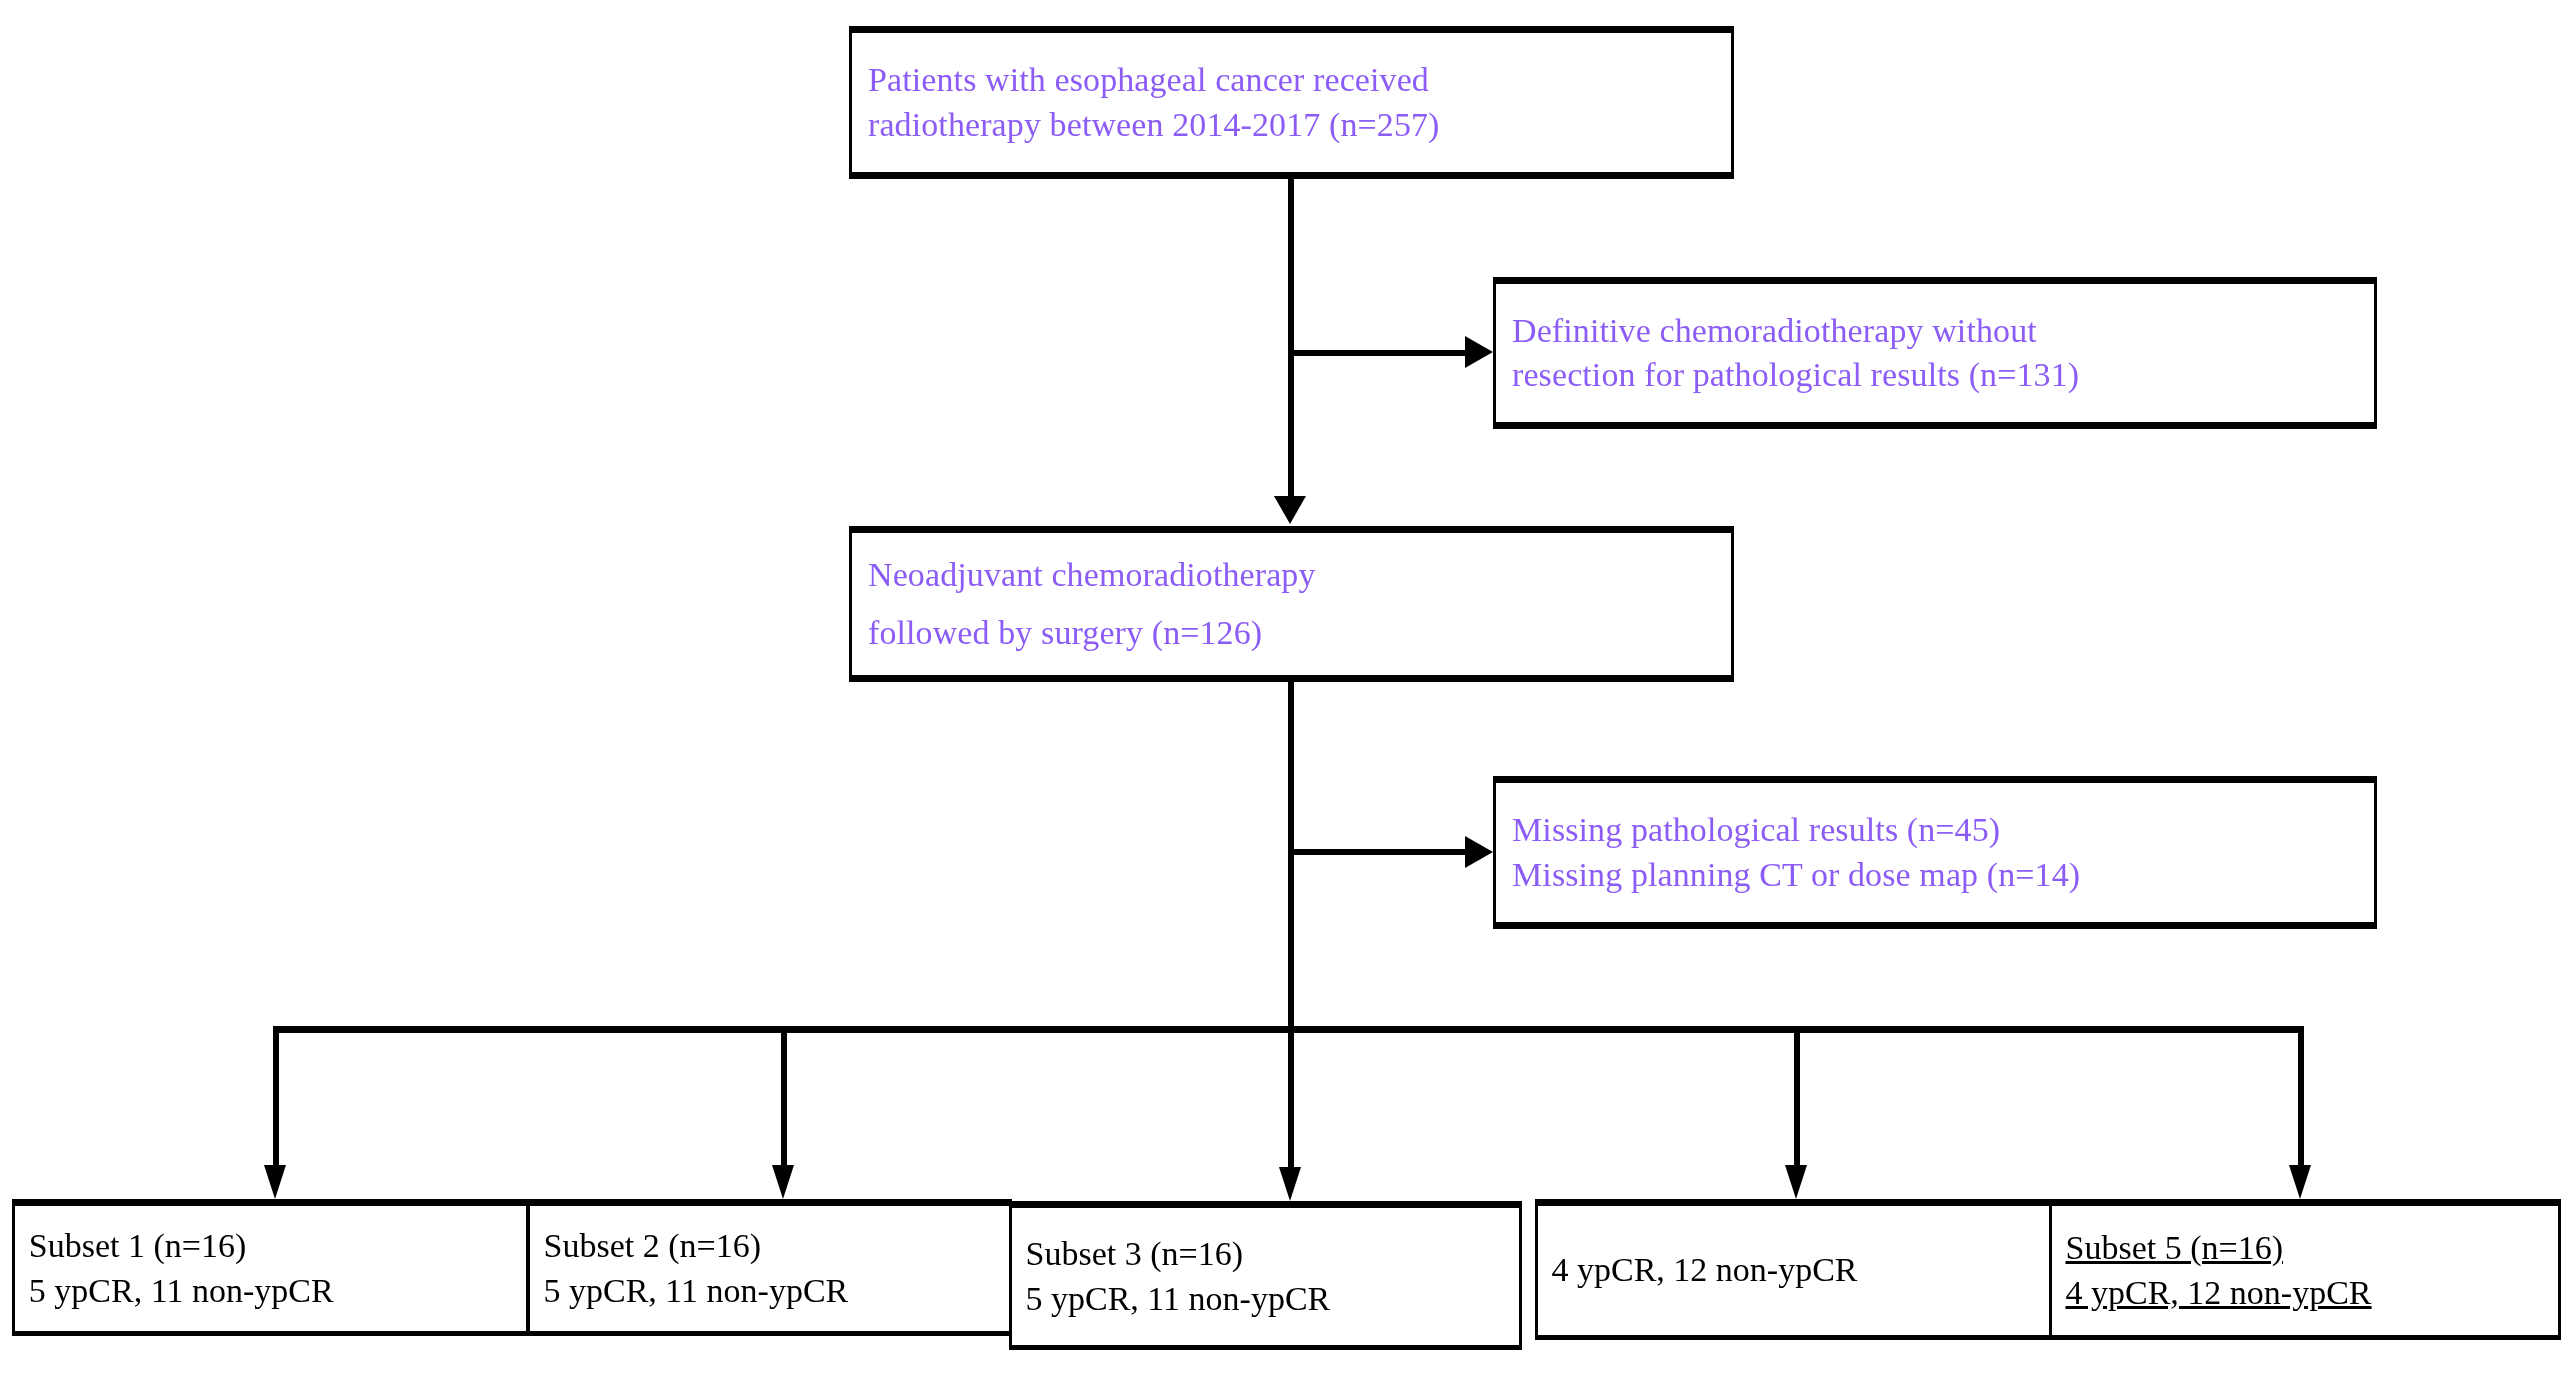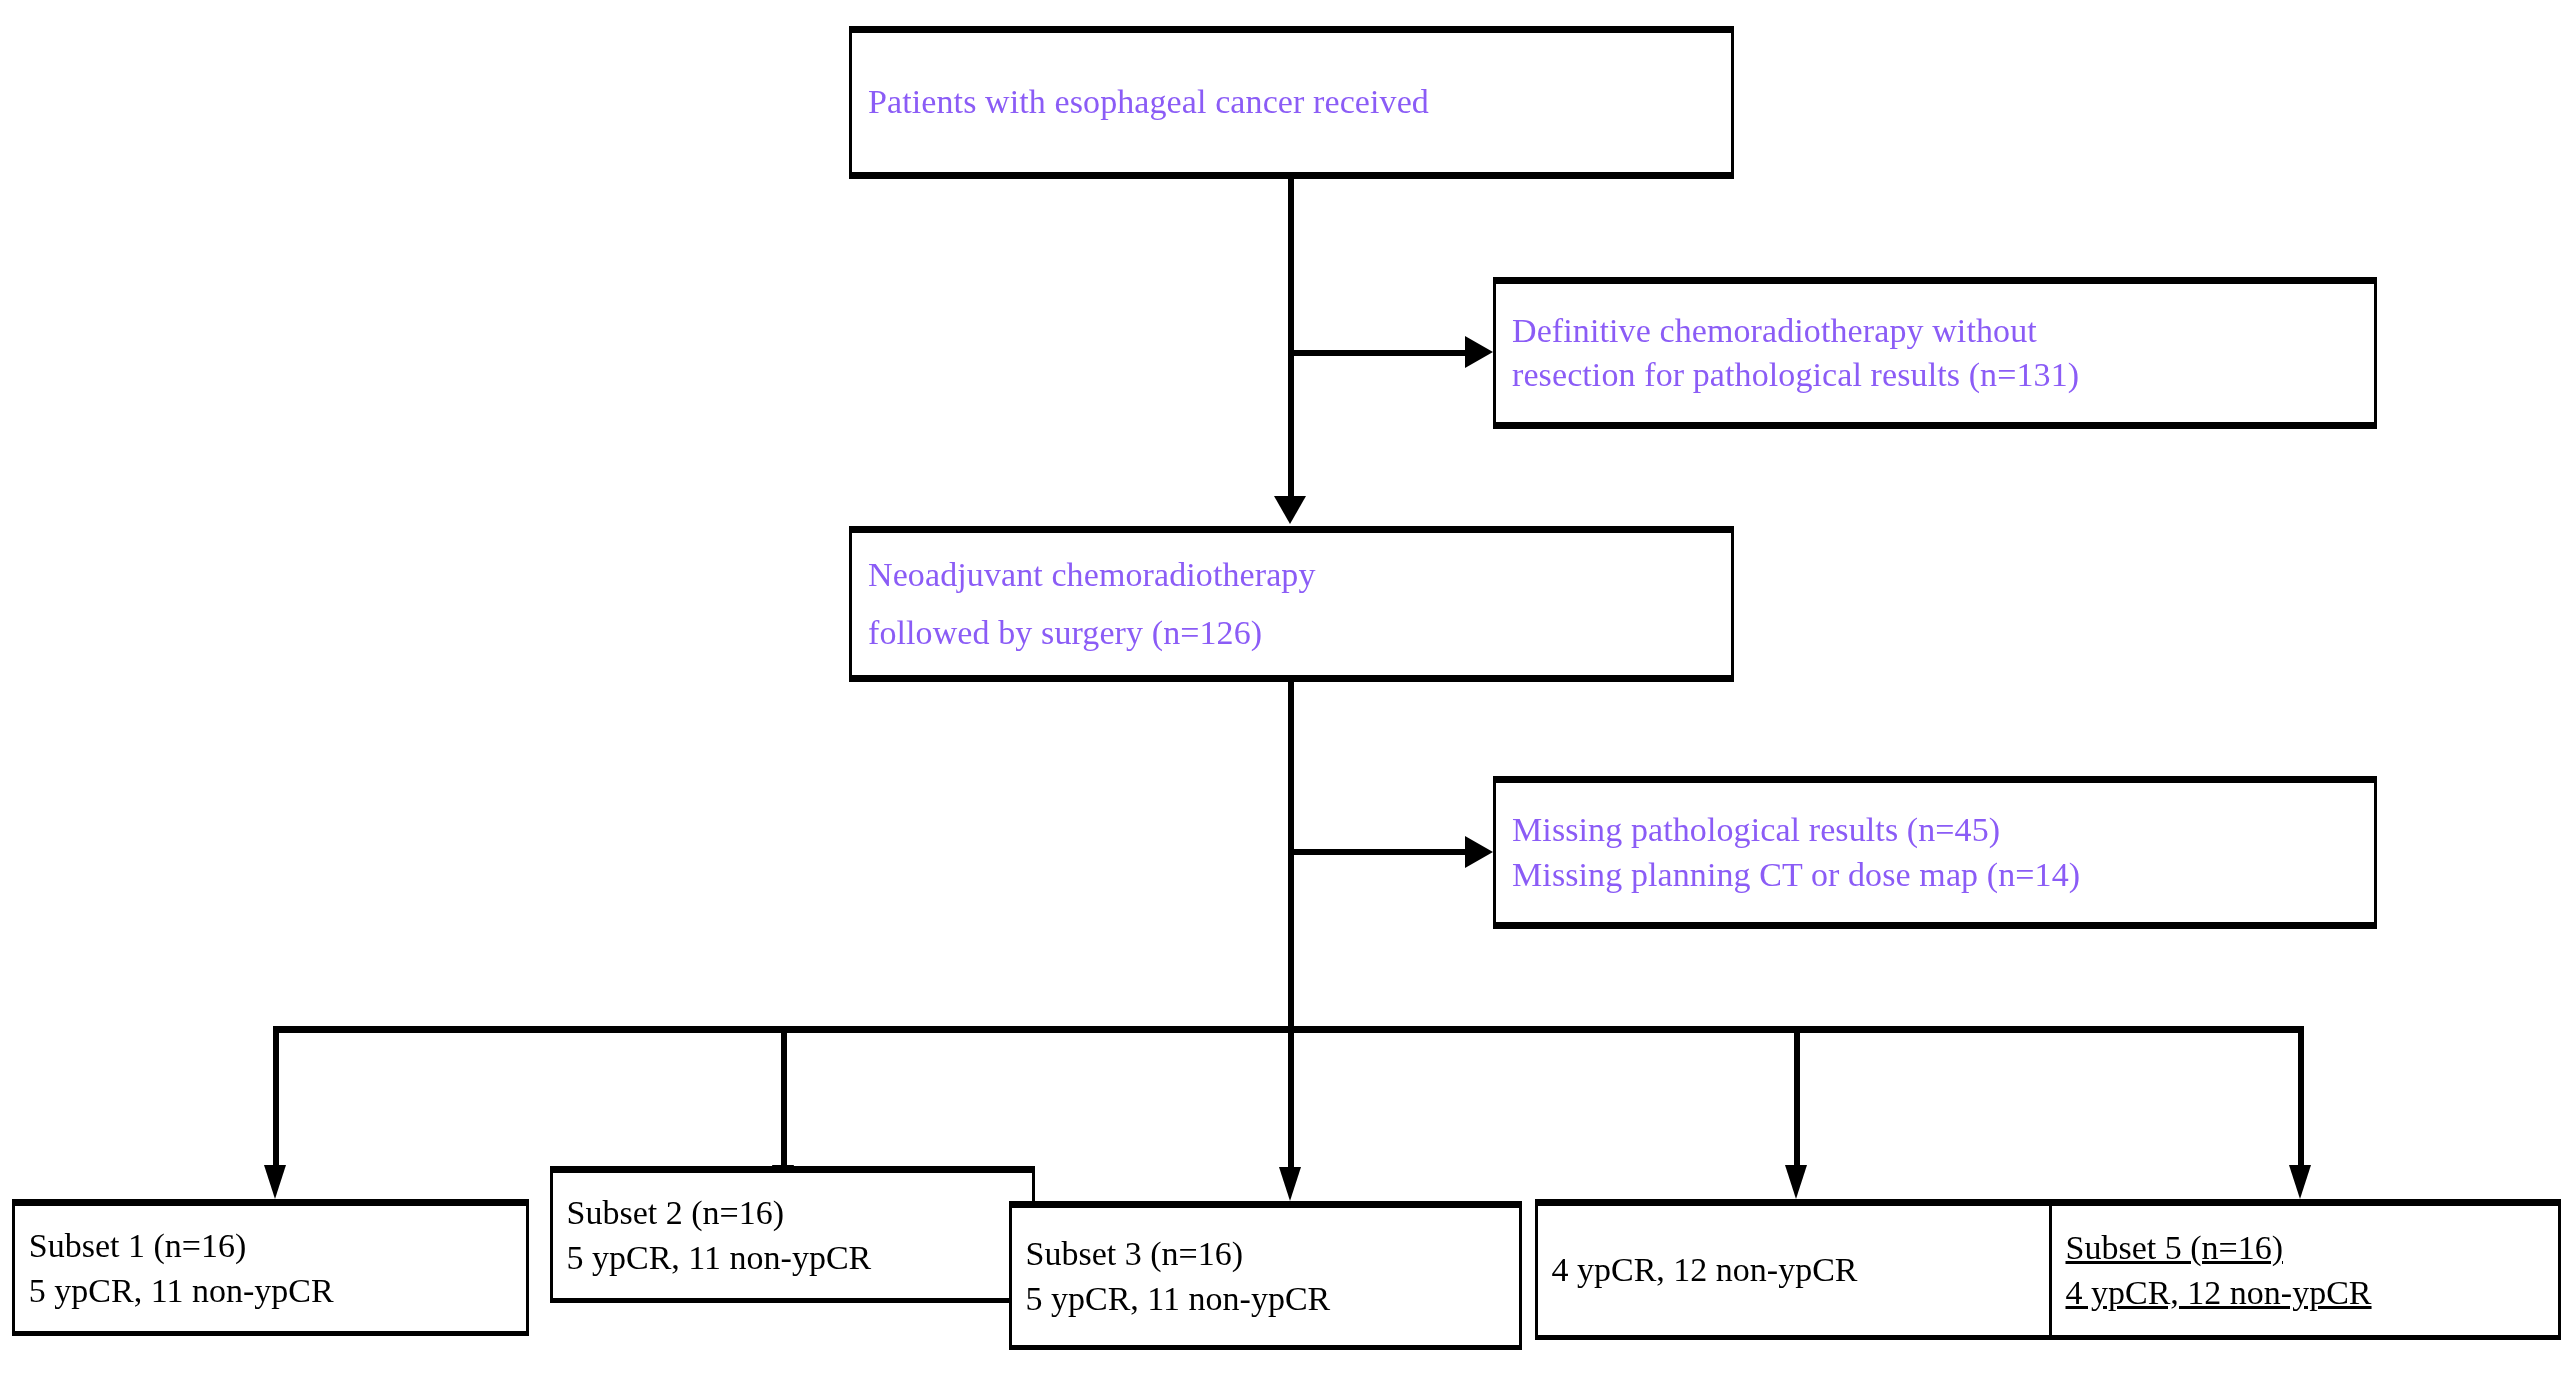--- a/index.html
+++ b/index.html
@@ -36,20 +36,21 @@
                border-left:28px solid #000000;}
   .arrow-down.slim{border-left-width:11.7px;border-right-width:11.7px;border-top-width:34px;}
 </style>
 </head>
 <body>
 
 <div id="stage">
 
   <div class="box heavy" style="left:849px;top:26px;width:885px;height:153px;">
     <div class="line">Patients with esophageal cancer received</div>
+    <div class="line">radiotherapy between 2014-2017 (n=257)</div>
   </div>
 
   <div class="vline" style="left:1288px;top:178px;height:320px;"></div>
   <div class="arrow-down" style="left:1274px;top:496px;"></div>
 
   <div class="hline" style="left:1288px;top:350px;width:180px;"></div>
   <div class="arrow-right" style="left:1465px;top:336px;"></div>
 
   <div class="box heavy" style="left:1493px;top:277px;width:884px;height:152px;">
     <div class="line">Definitive  chemoradiotherapy without</div>
@@ -86,21 +87,21 @@
   <div class="arrow-down slim" style="left:1785px;top:1165px;"></div>
 
   <div class="vline" style="left:2298px;top:1026px;height:146px;"></div>
   <div class="arrow-down slim" style="left:2289px;top:1165px;"></div>
 
   <div class="subset" style="left:12.3px;top:1199px;width:517px;height:137px;">
     <div class="line">Subset 1 (n=16)</div>
     <div class="line">5 ypCR, 11 non-ypCR</div>
   </div>
 
-  <div class="subset" style="left:527px;top:1166px;width:485px;height:137px;margin-left:23px;">
+  <div class="subset" style="left:527px;top:1199px;width:485px;height:137px;">
     <div class="line">Subset 2 (n=16)</div>
     <div class="line">5 ypCR, 11 non-ypCR</div>
   </div>
 
   <div class="subset" style="left:1009px;top:1201px;width:513px;height:149px;">
     <div class="line">Subset 3 (n=16)</div>
     <div class="line">5 ypCR, 11 non-ypCR</div>
   </div>
 
   <div class="subset" style="left:1535px;top:1199px;width:517px;height:141px;">

